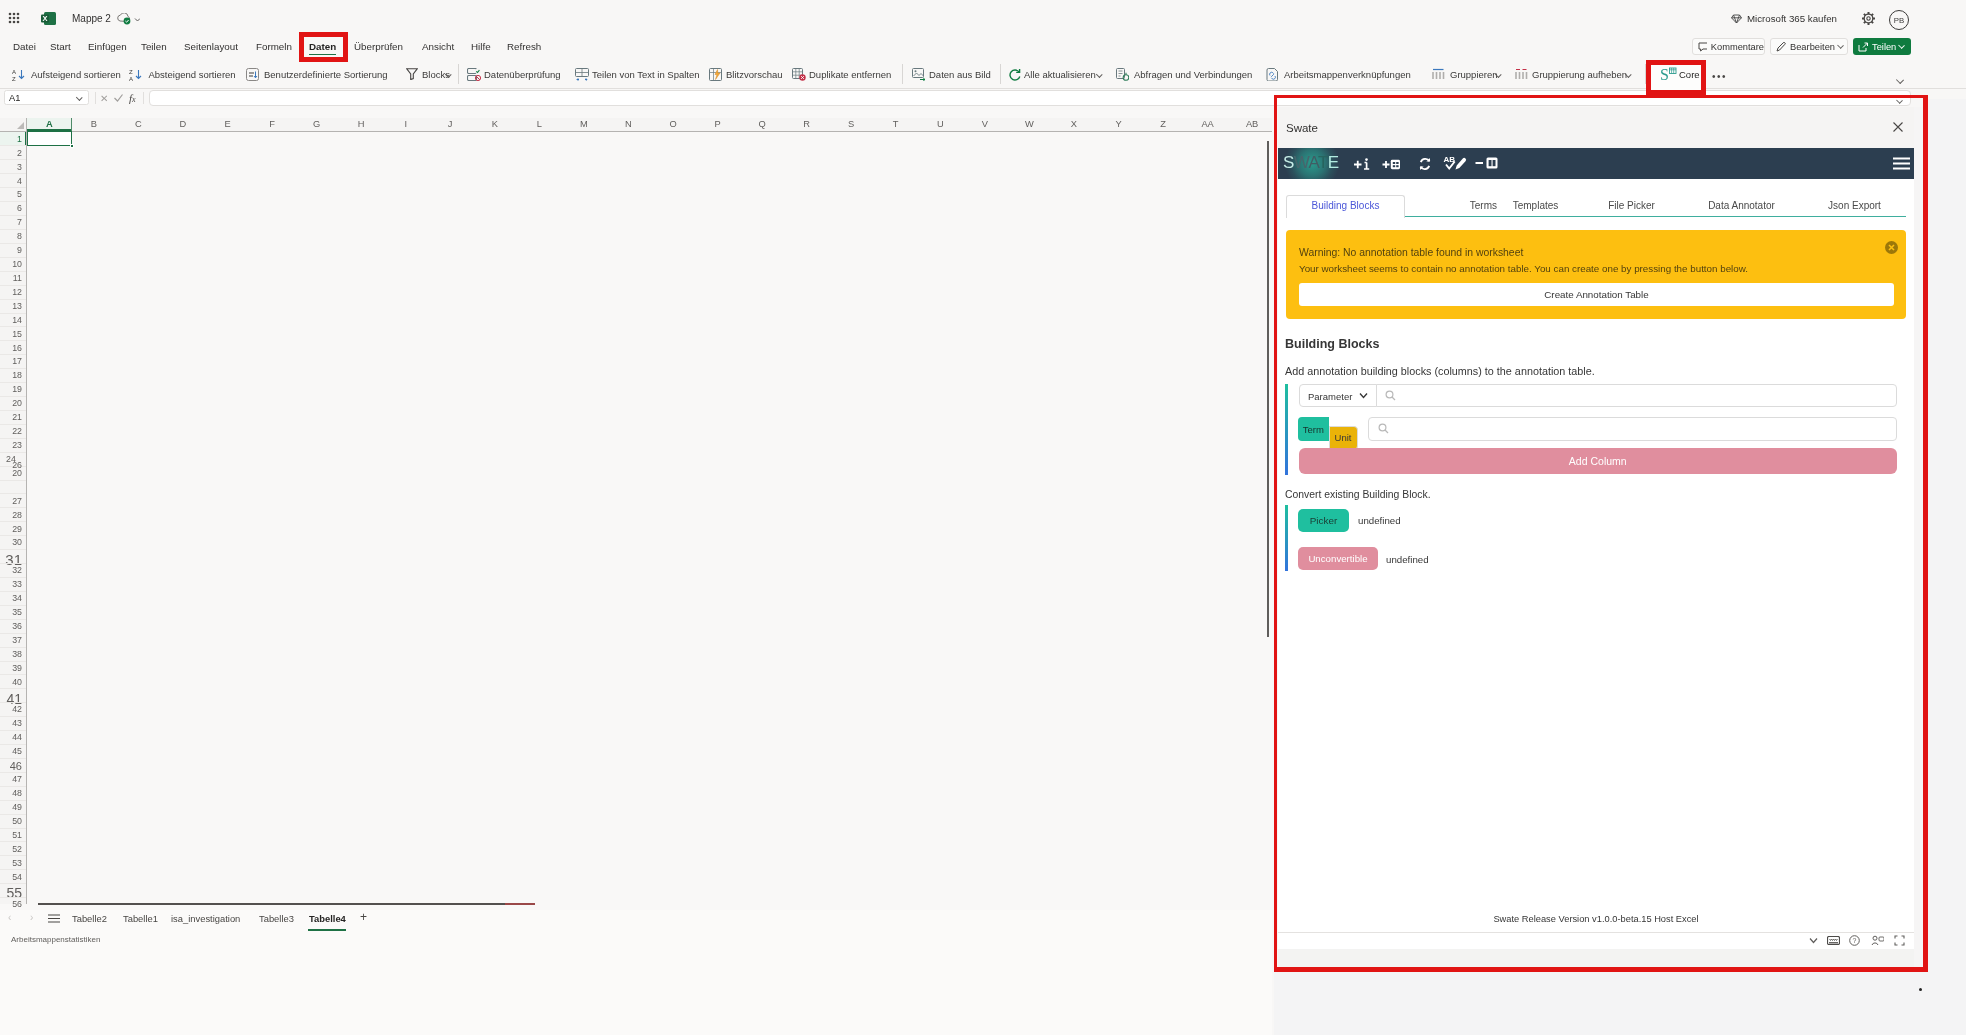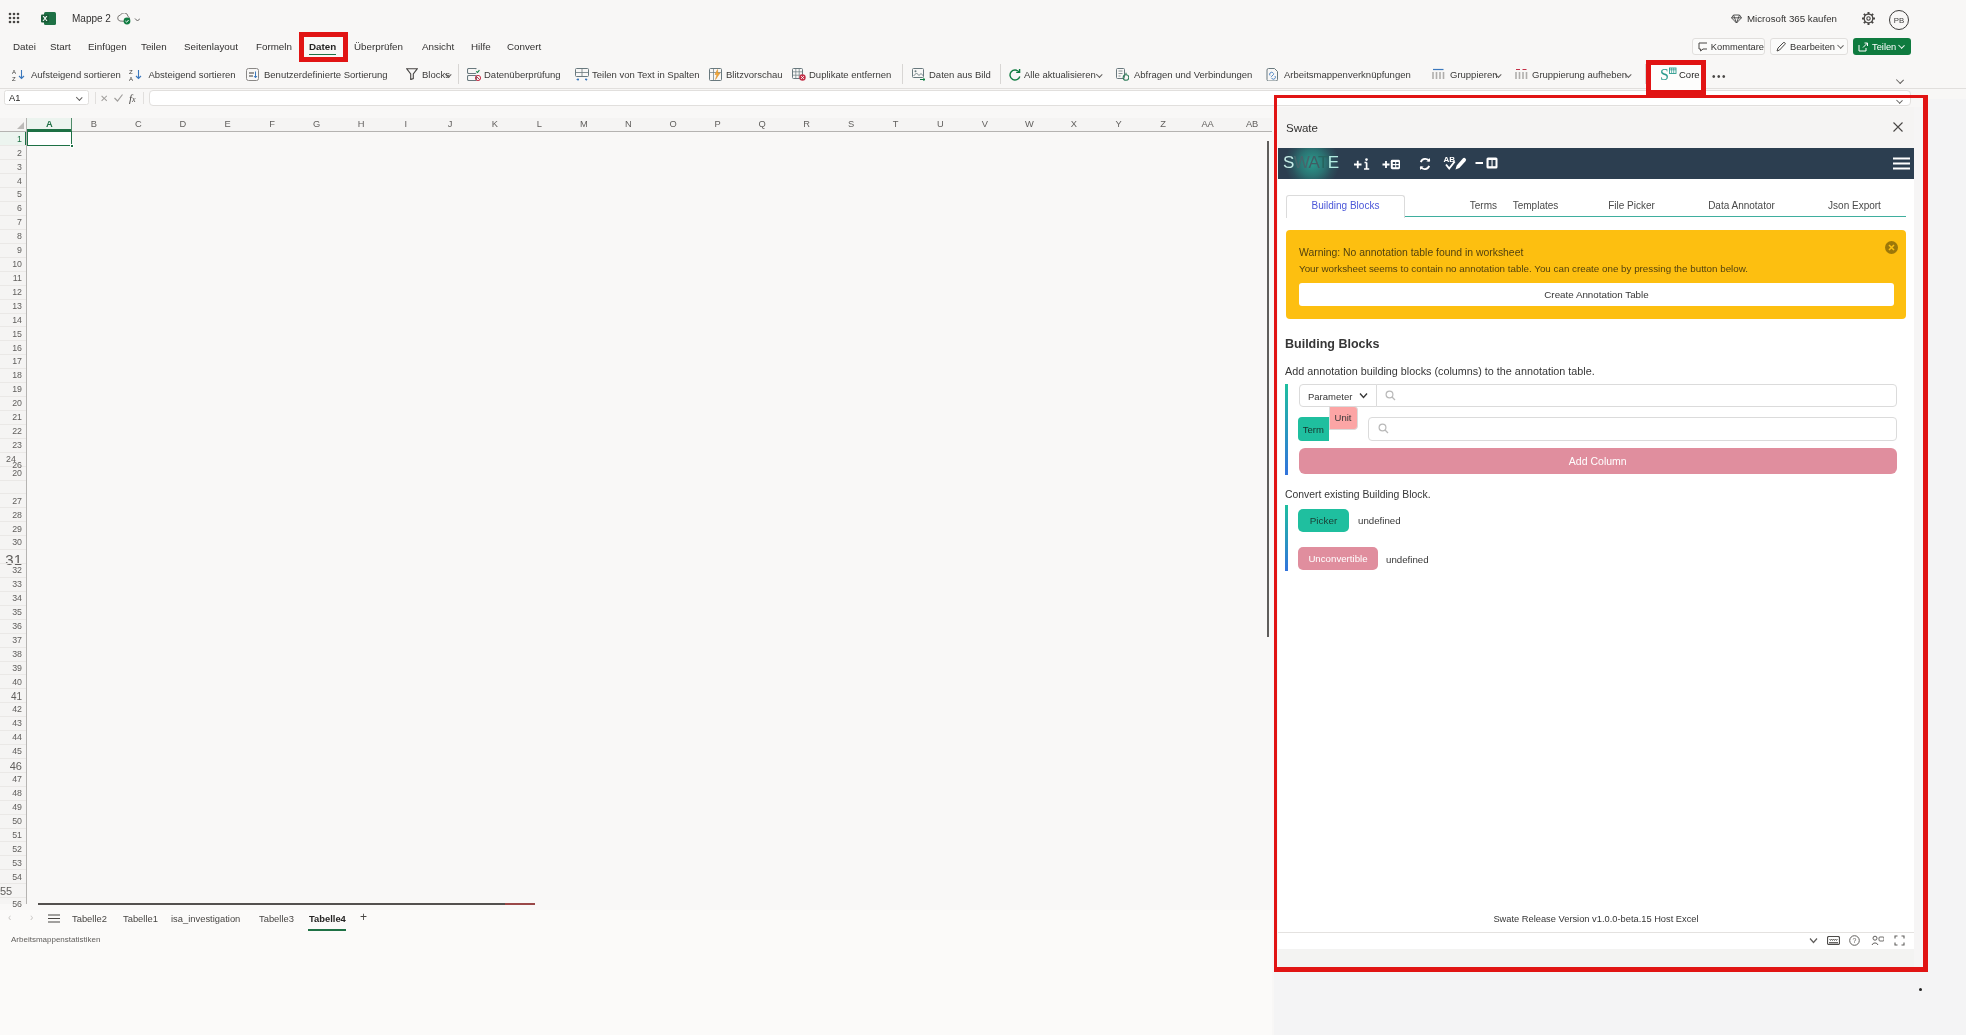--- a/index.html
+++ b/index.html
@@ -72,21 +72,21 @@
 <div class="a mlab" style="left:50px;top:41px">Start</div>
 <div class="a mlab" style="left:88px;top:41px">Einfügen</div>
 <div class="a mlab" style="left:141px;top:41px">Teilen</div>
 <div class="a mlab" style="left:184px;top:41px">Seitenlayout</div>
 <div class="a mlab" style="left:256px;top:41px">Formeln</div>
 <div class="a mlab" style="left:309px;top:41px;font-weight:bold;color:#252423">Daten</div>
 <div class="a" style="left:309px;top:53.5px;width:27px;height:1.6px;background:#1e7145"></div>
 <div class="a mlab" style="left:354px;top:41px">Überprüfen</div>
 <div class="a mlab" style="left:422px;top:41px">Ansicht</div>
 <div class="a mlab" style="left:471px;top:41px">Hilfe</div>
-<div class="a mlab" style="left:507px;top:41px">Convert</div>
+<div class="a mlab" style="left:507px;top:41px">Refresh</div>
 
 <div class="a ct" style="left:1692px;top:38px;width:73px;height:17px;border:1px solid #e1dfdd;border-radius:3px;background:#fbfbfa;padding-left:5px">
 <svg width="11" height="10">
         <path d="M1 1 h9 v6 h-5 l-2.4 2 v-2 H1 z" fill="none" stroke="#484644" stroke-width="1"></path>
       </svg>
 <span style="font-size:9.3px;color:#323130;margin-left:4px">Kommentare</span>
 </div>
 <div class="a ct" style="left:1770px;top:38px;width:78px;height:17px;border:1px solid #e1dfdd;border-radius:3px;background:#fbfbfa;padding-left:5px">
 <svg width="10" height="10">
         <path d="M1 9 l1-3 L7.2 0.8 a1 1 0 0 1 1.6 0 a1 1 0 0 1 0 1.6 L3.6 8 z" fill="none" stroke="#484644" stroke-width="1"></path>
@@ -384,21 +384,21 @@
       <div class="a" style="left:0;top:620.9px;width:22px;text-align:right;font-size:8.8px;color:#605e5c">36</div>
       <div class="a" style="left:0;top:632.6px;width:26px;height:0.8px;background:#eae8e6"></div>
       <div class="a" style="left:0;top:634.8px;width:22px;text-align:right;font-size:8.8px;color:#605e5c">37</div>
       <div class="a" style="left:0;top:646.5px;width:26px;height:0.8px;background:#eae8e6"></div>
       <div class="a" style="left:0;top:648.7px;width:22px;text-align:right;font-size:8.8px;color:#605e5c">38</div>
       <div class="a" style="left:0;top:660.5px;width:26px;height:0.8px;background:#eae8e6"></div>
       <div class="a" style="left:0;top:662.7px;width:22px;text-align:right;font-size:8.8px;color:#605e5c">39</div>
       <div class="a" style="left:0;top:674.4px;width:26px;height:0.8px;background:#eae8e6"></div>
       <div class="a" style="left:0;top:676.6px;width:22px;text-align:right;font-size:8.8px;color:#605e5c">40</div>
       <div class="a" style="left:0;top:688.3px;width:26px;height:0.8px;background:#eae8e6"></div>
-      <div class="a" style="left:0;top:690.5px;width:22px;text-align:right;font-size:10px;color:#605e5c">41</div>
+      <div class="a" style="left:0;top:690.5px;width:22px;text-align:right;font-size:14px;color:#605e5c">41</div>
       <div class="a" style="left:0;top:702.2px;width:26px;height:0.8px;background:#eae8e6"></div>
       <div class="a" style="left:0;top:704.4px;width:22px;text-align:right;font-size:8.8px;color:#605e5c">42</div>
       <div class="a" style="left:0;top:716.1px;width:26px;height:0.8px;background:#eae8e6"></div>
       <div class="a" style="left:0;top:718.3px;width:22px;text-align:right;font-size:8.8px;color:#605e5c">43</div>
       <div class="a" style="left:0;top:730.1px;width:26px;height:0.8px;background:#eae8e6"></div>
       <div class="a" style="left:0;top:732.3px;width:22px;text-align:right;font-size:8.8px;color:#605e5c">44</div>
       <div class="a" style="left:0;top:744.0px;width:26px;height:0.8px;background:#eae8e6"></div>
       <div class="a" style="left:0;top:746.2px;width:22px;text-align:right;font-size:8.8px;color:#605e5c">45</div>
       <div class="a" style="left:0;top:757.9px;width:26px;height:0.8px;background:#eae8e6"></div>
       <div class="a" style="left:0;top:760.1px;width:22px;text-align:right;font-size:11px;color:#605e5c">46</div>
@@ -412,21 +412,21 @@
       <div class="a" style="left:0;top:815.8px;width:22px;text-align:right;font-size:8.8px;color:#605e5c">50</div>
       <div class="a" style="left:0;top:827.5px;width:26px;height:0.8px;background:#eae8e6"></div>
       <div class="a" style="left:0;top:829.7px;width:22px;text-align:right;font-size:8.8px;color:#605e5c">51</div>
       <div class="a" style="left:0;top:841.4px;width:26px;height:0.8px;background:#eae8e6"></div>
       <div class="a" style="left:0;top:843.6px;width:22px;text-align:right;font-size:8.8px;color:#605e5c">52</div>
       <div class="a" style="left:0;top:855.3px;width:26px;height:0.8px;background:#eae8e6"></div>
       <div class="a" style="left:0;top:857.5px;width:22px;text-align:right;font-size:8.8px;color:#605e5c">53</div>
       <div class="a" style="left:0;top:869.3px;width:26px;height:0.8px;background:#eae8e6"></div>
       <div class="a" style="left:0;top:871.5px;width:22px;text-align:right;font-size:8.8px;color:#605e5c">54</div>
       <div class="a" style="left:0;top:883.2px;width:26px;height:0.8px;background:#eae8e6"></div>
-      <div class="a" style="left:0;top:885.4px;width:22px;font-size:11px;color:#605e5c">55</div>
+      <div class="a" style="left:0;top:885.4px;width:22px;text-align:right;font-size:14px;color:#605e5c">55</div>
       <div class="a" style="left:0;top:897.1px;width:26px;height:0.8px;background:#eae8e6"></div>
       <div class="a" style="left:0;top:899.3px;width:22px;text-align:right;font-size:8.8px;color:#605e5c">56</div>
       <div class="a" style="left:0;top:911.0px;width:26px;height:0.8px;background:#eae8e6"></div>
     </div>
 <div class="a" style="left:26.2px;top:117.5px;width:1px;height:786px;background:#b5b3b1"></div>
 
 <div class="a" style="left:27px;top:131.4px;width:44.8px;height:14.6px;background:#fff;border:1.6px solid #1e7145"></div>
 <div class="a" style="left:69.5px;top:143.8px;width:4px;height:4px;background:#1e7145;border:1px solid #fff"></div>
 
 <div class="a" style="left:1267px;top:141px;width:1.6px;height:496px;background:#605e5c"></div>
@@ -550,21 +550,21 @@
         </svg>
       </div>
 <div class="a" style="left:1375.5px;top:384.3px;width:521.5px;height:23.2px;background:#fff;border:1px solid #dbdbdb;border-radius:0 4px 4px 0"></div>
 <div class="a" style="left:1385px;top:390px">
         <svg width="11" height="11">
           <circle cx="4.5" cy="4.5" r="3.4" fill="none" stroke="#b9b9b9" stroke-width="1.2"></circle>
           <path d="M7 7 l3 3" stroke="#b9b9b9" stroke-width="1.2"></path>
         </svg>
       </div>
 <div class="a ct" style="left:1298px;top:417.3px;width:30.5px;height:23.6px;background:#1fbf9f;border-radius:4px 0 0 4px;justify-content:center;font-size:9.5px;color:#17332c">Term</div>
-<div class="a ct" style="left:1328.5px;top:406px;width:29px;height:23.6px;background:#fca5a5;border:1px solid #dbdbdb;border-radius:0 4px 4px 0;justify-content:center;font-size:9.5px;color:#363636">Unit</div>
+<div class="a ct" style="left:1328.5px;top:426px;width:29px;height:23.6px;background:#eab308;border:1px solid #dbdbdb;border-radius:0 4px 4px 0;justify-content:center;font-size:9.5px;color:#363636">Unit</div>
 <div class="a" style="left:1368px;top:417.3px;width:529px;height:23.9px;background:#fff;border:1px solid #dbdbdb;border-radius:4px"></div>
 <div class="a" style="left:1378px;top:423px">
         <svg width="11" height="11">
           <circle cx="4.5" cy="4.5" r="3.4" fill="none" stroke="#b9b9b9" stroke-width="1.2"></circle>
           <path d="M7 7 l3 3" stroke="#b9b9b9" stroke-width="1.2"></path>
         </svg>
       </div>
 <div class="a ct" style="left:1298.5px;top:448.4px;width:598.5px;height:26px;background:#e08e9e;border-radius:6px;justify-content:center;font-size:10.5px;color:#fff">Add Column</div>
 <div class="a" style="left:1285px;top:489px;font-size:10.4px;color:#363636">Convert existing Building Block.</div>
 <div class="a" style="left:1285px;top:505px;width:3px;height:66px;background:linear-gradient(#1fbf9f,#3273dc)"></div>

